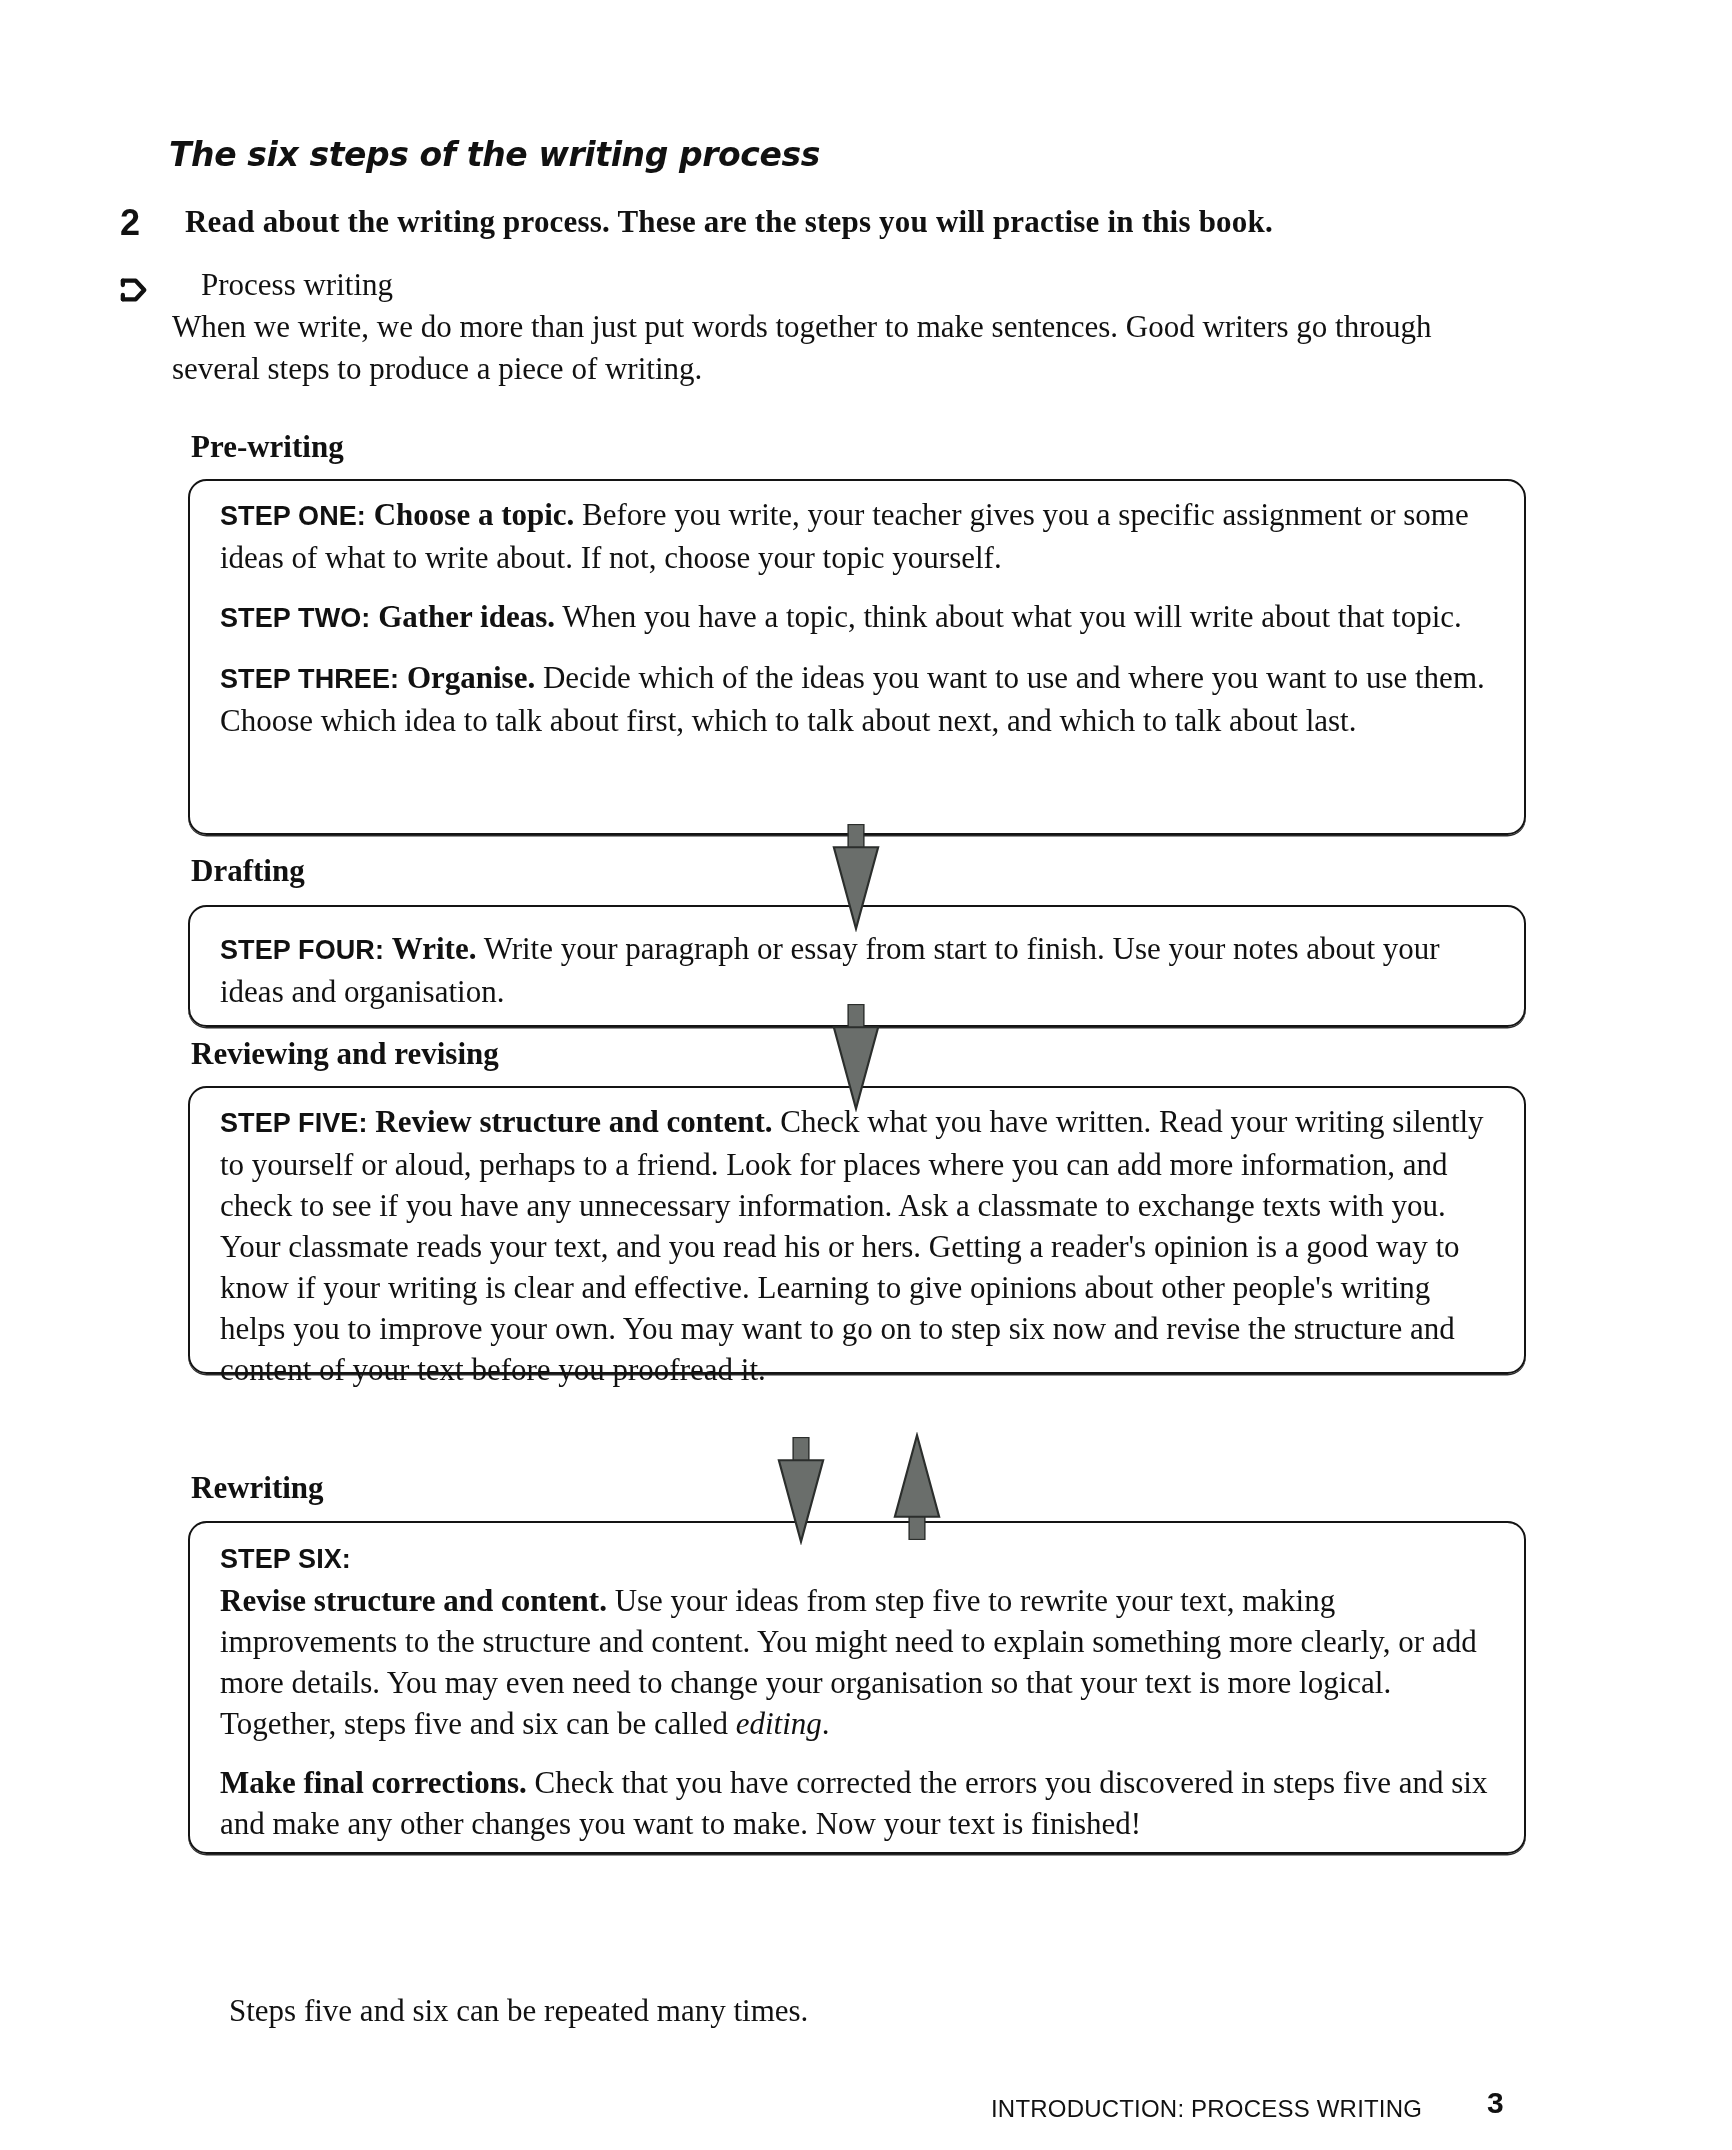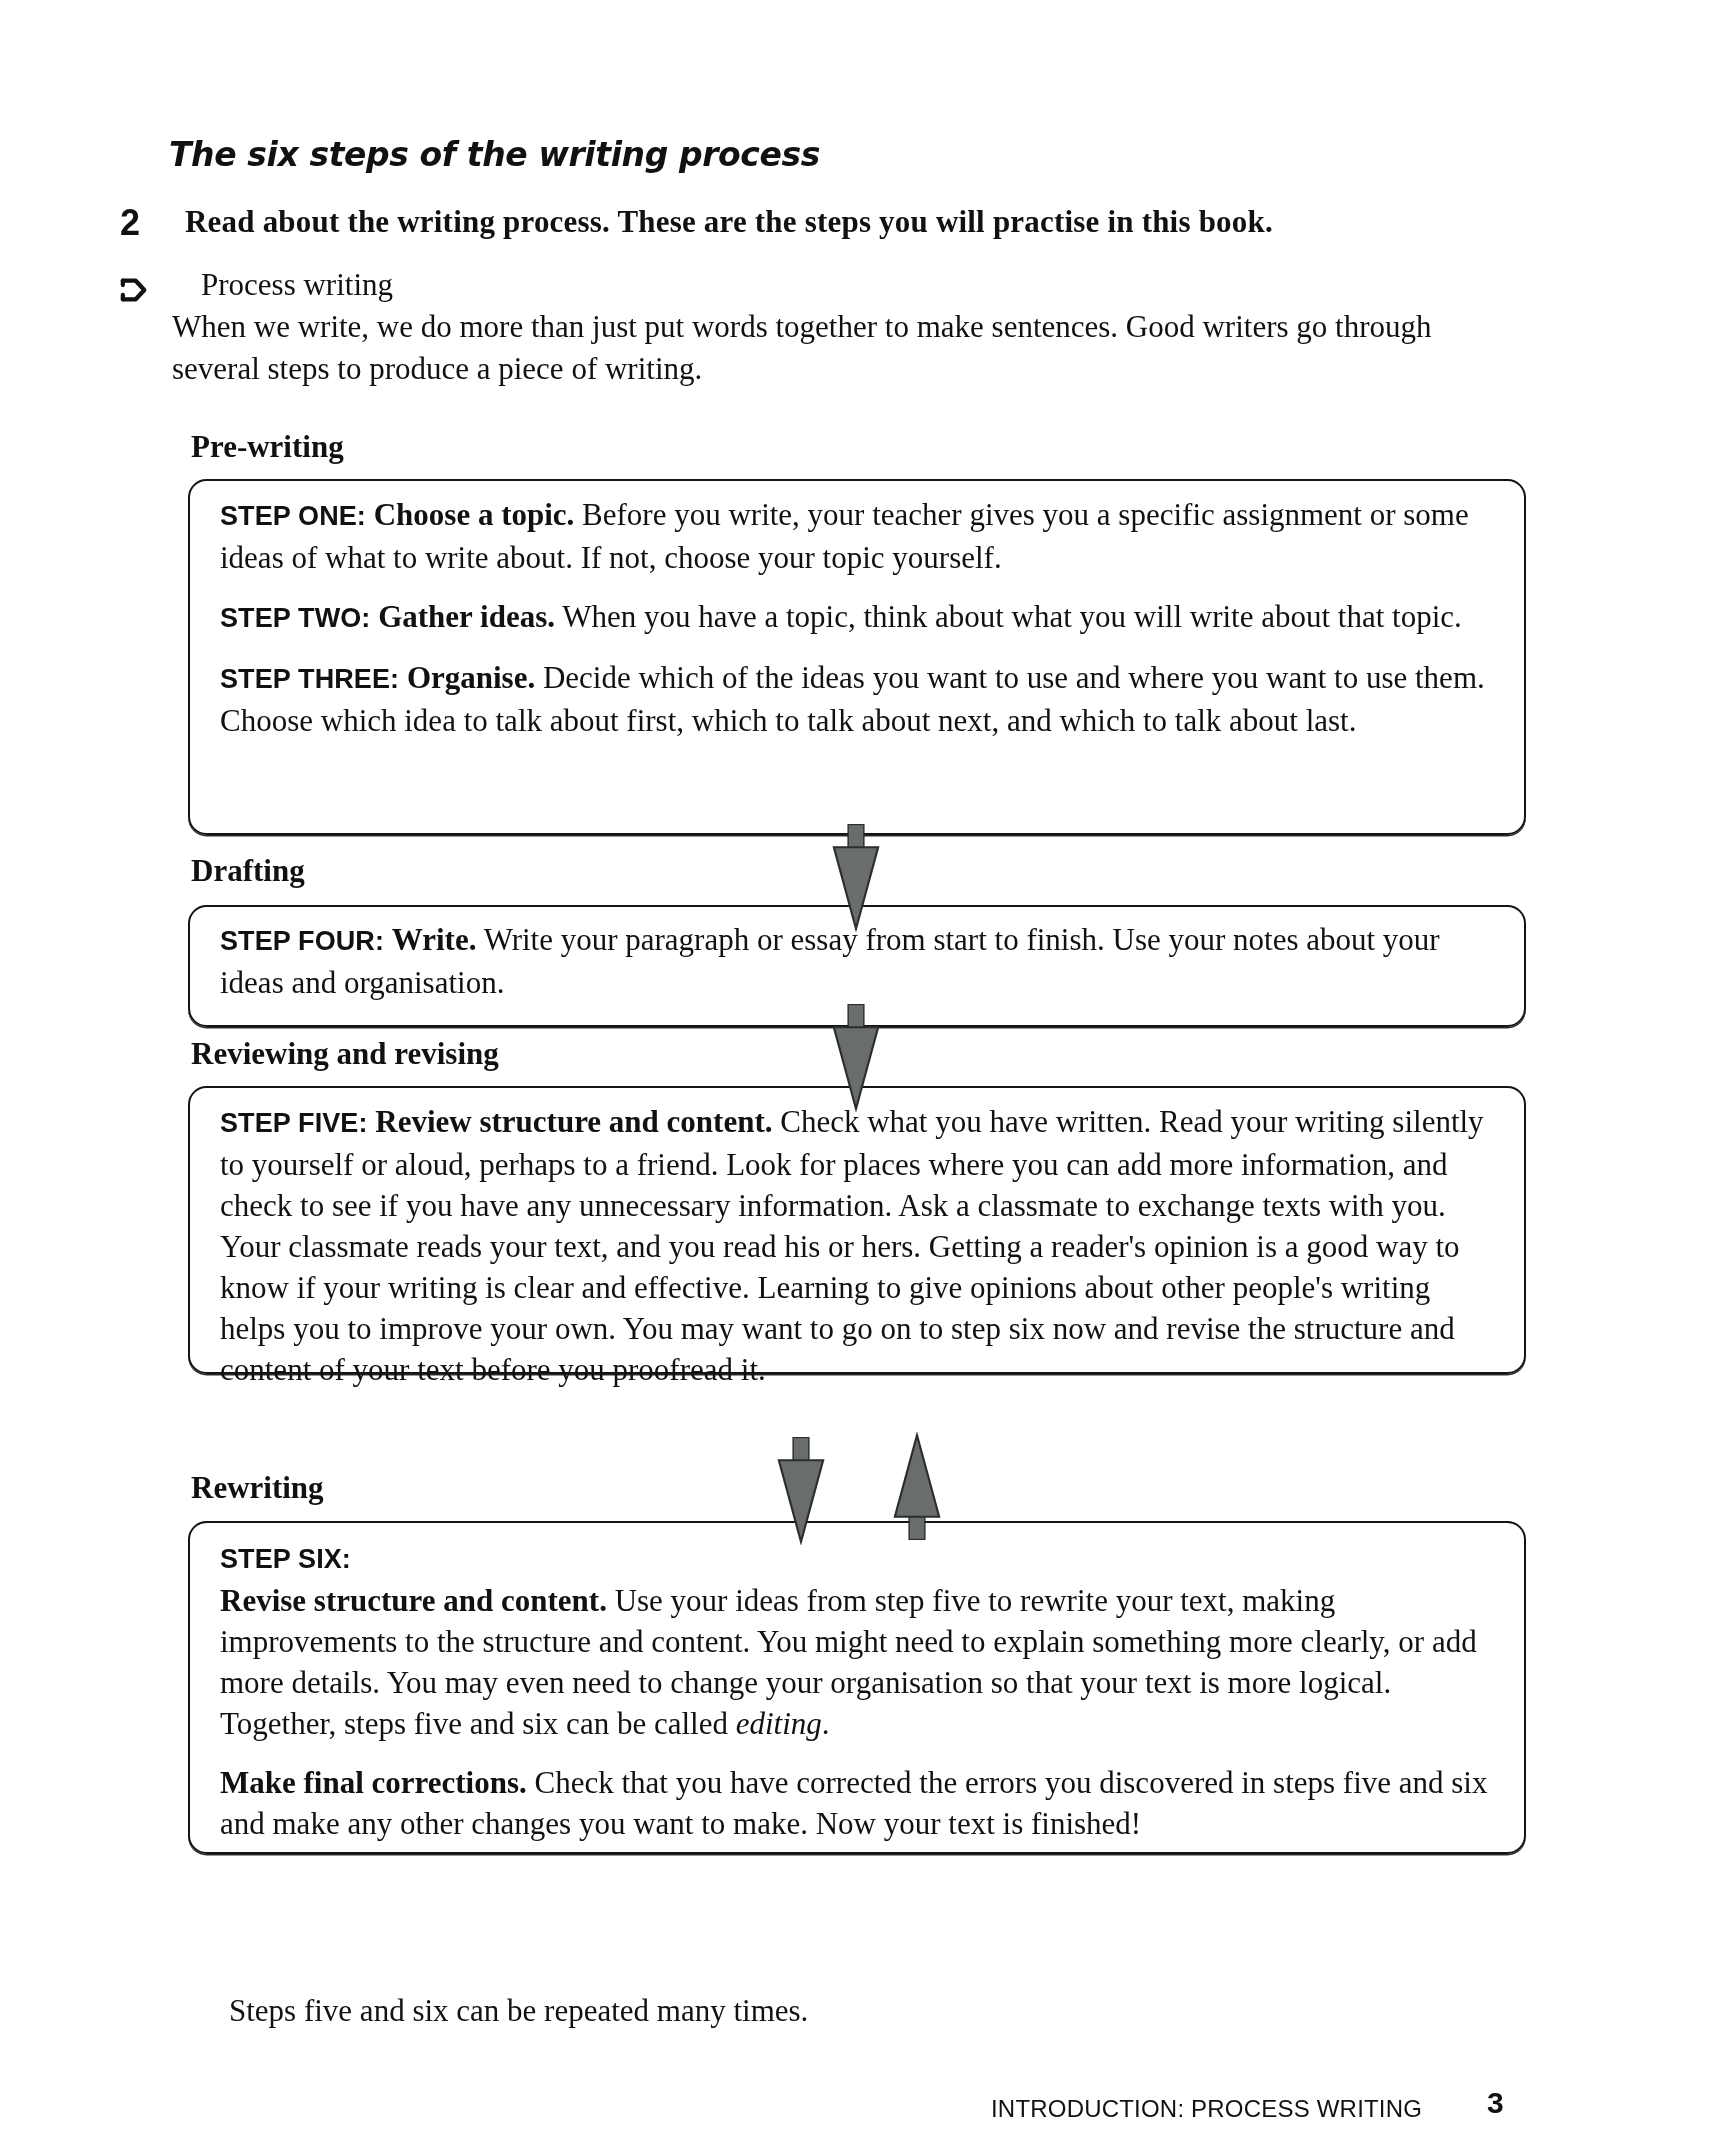--- a/index.html
+++ b/index.html
@@ -99,21 +99,21 @@
     <p class="para">
       <span class="step-label">STEP THREE:</span>
       <span class="step-title">Organise.</span>
       <span>Decide which of the ideas you want to use and where you want to use them. Choose which idea to talk about first, which to talk about next, and which to talk about last.</span>
     </p>
   </div>
 </div>
 
 <div class="section-label" style="top:853px;">Drafting</div>
 <div class="box" style="top:905px; height:122px;">
-  <div class="box-inner" style="top:12px;">
+  <div class="box-inner" style="top:21px;">
     <p class="para">
       <span class="step-label">STEP FOUR:</span>
       <span class="step-title">Write.</span>
       <span>Write your paragraph or essay from start to finish. Use your notes about your ideas and organisation.</span>
     </p>
   </div>
 </div>
 
 <div class="section-label" style="top:1036px;">Reviewing and revising</div>
 <div class="box" style="top:1086px; height:288px;">

